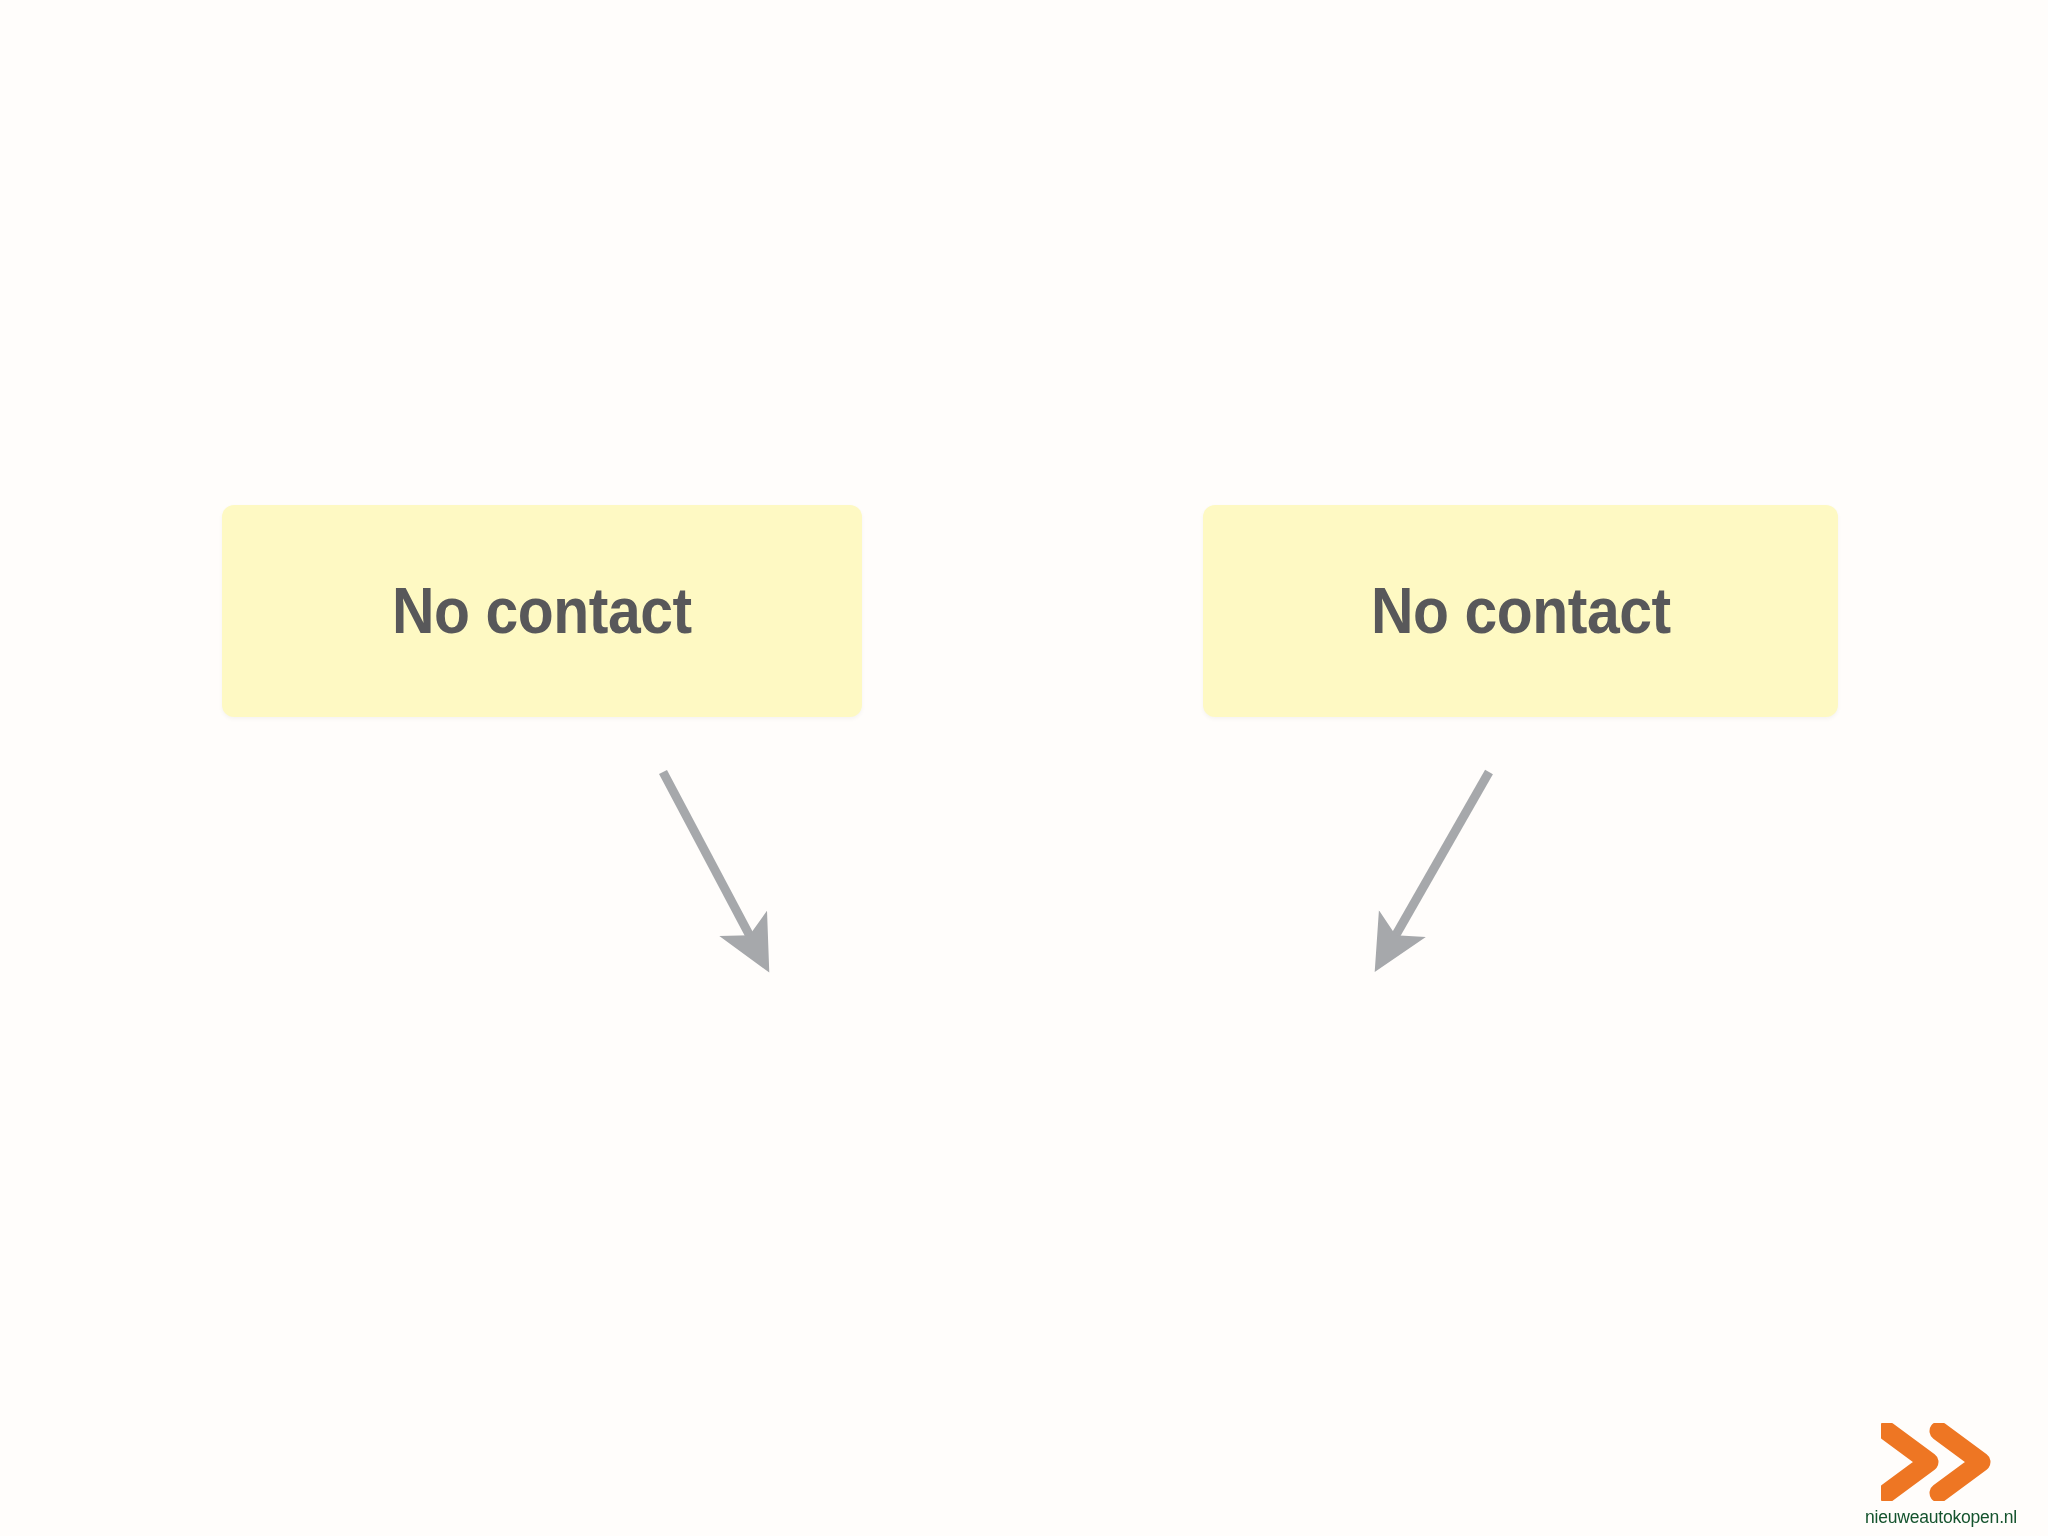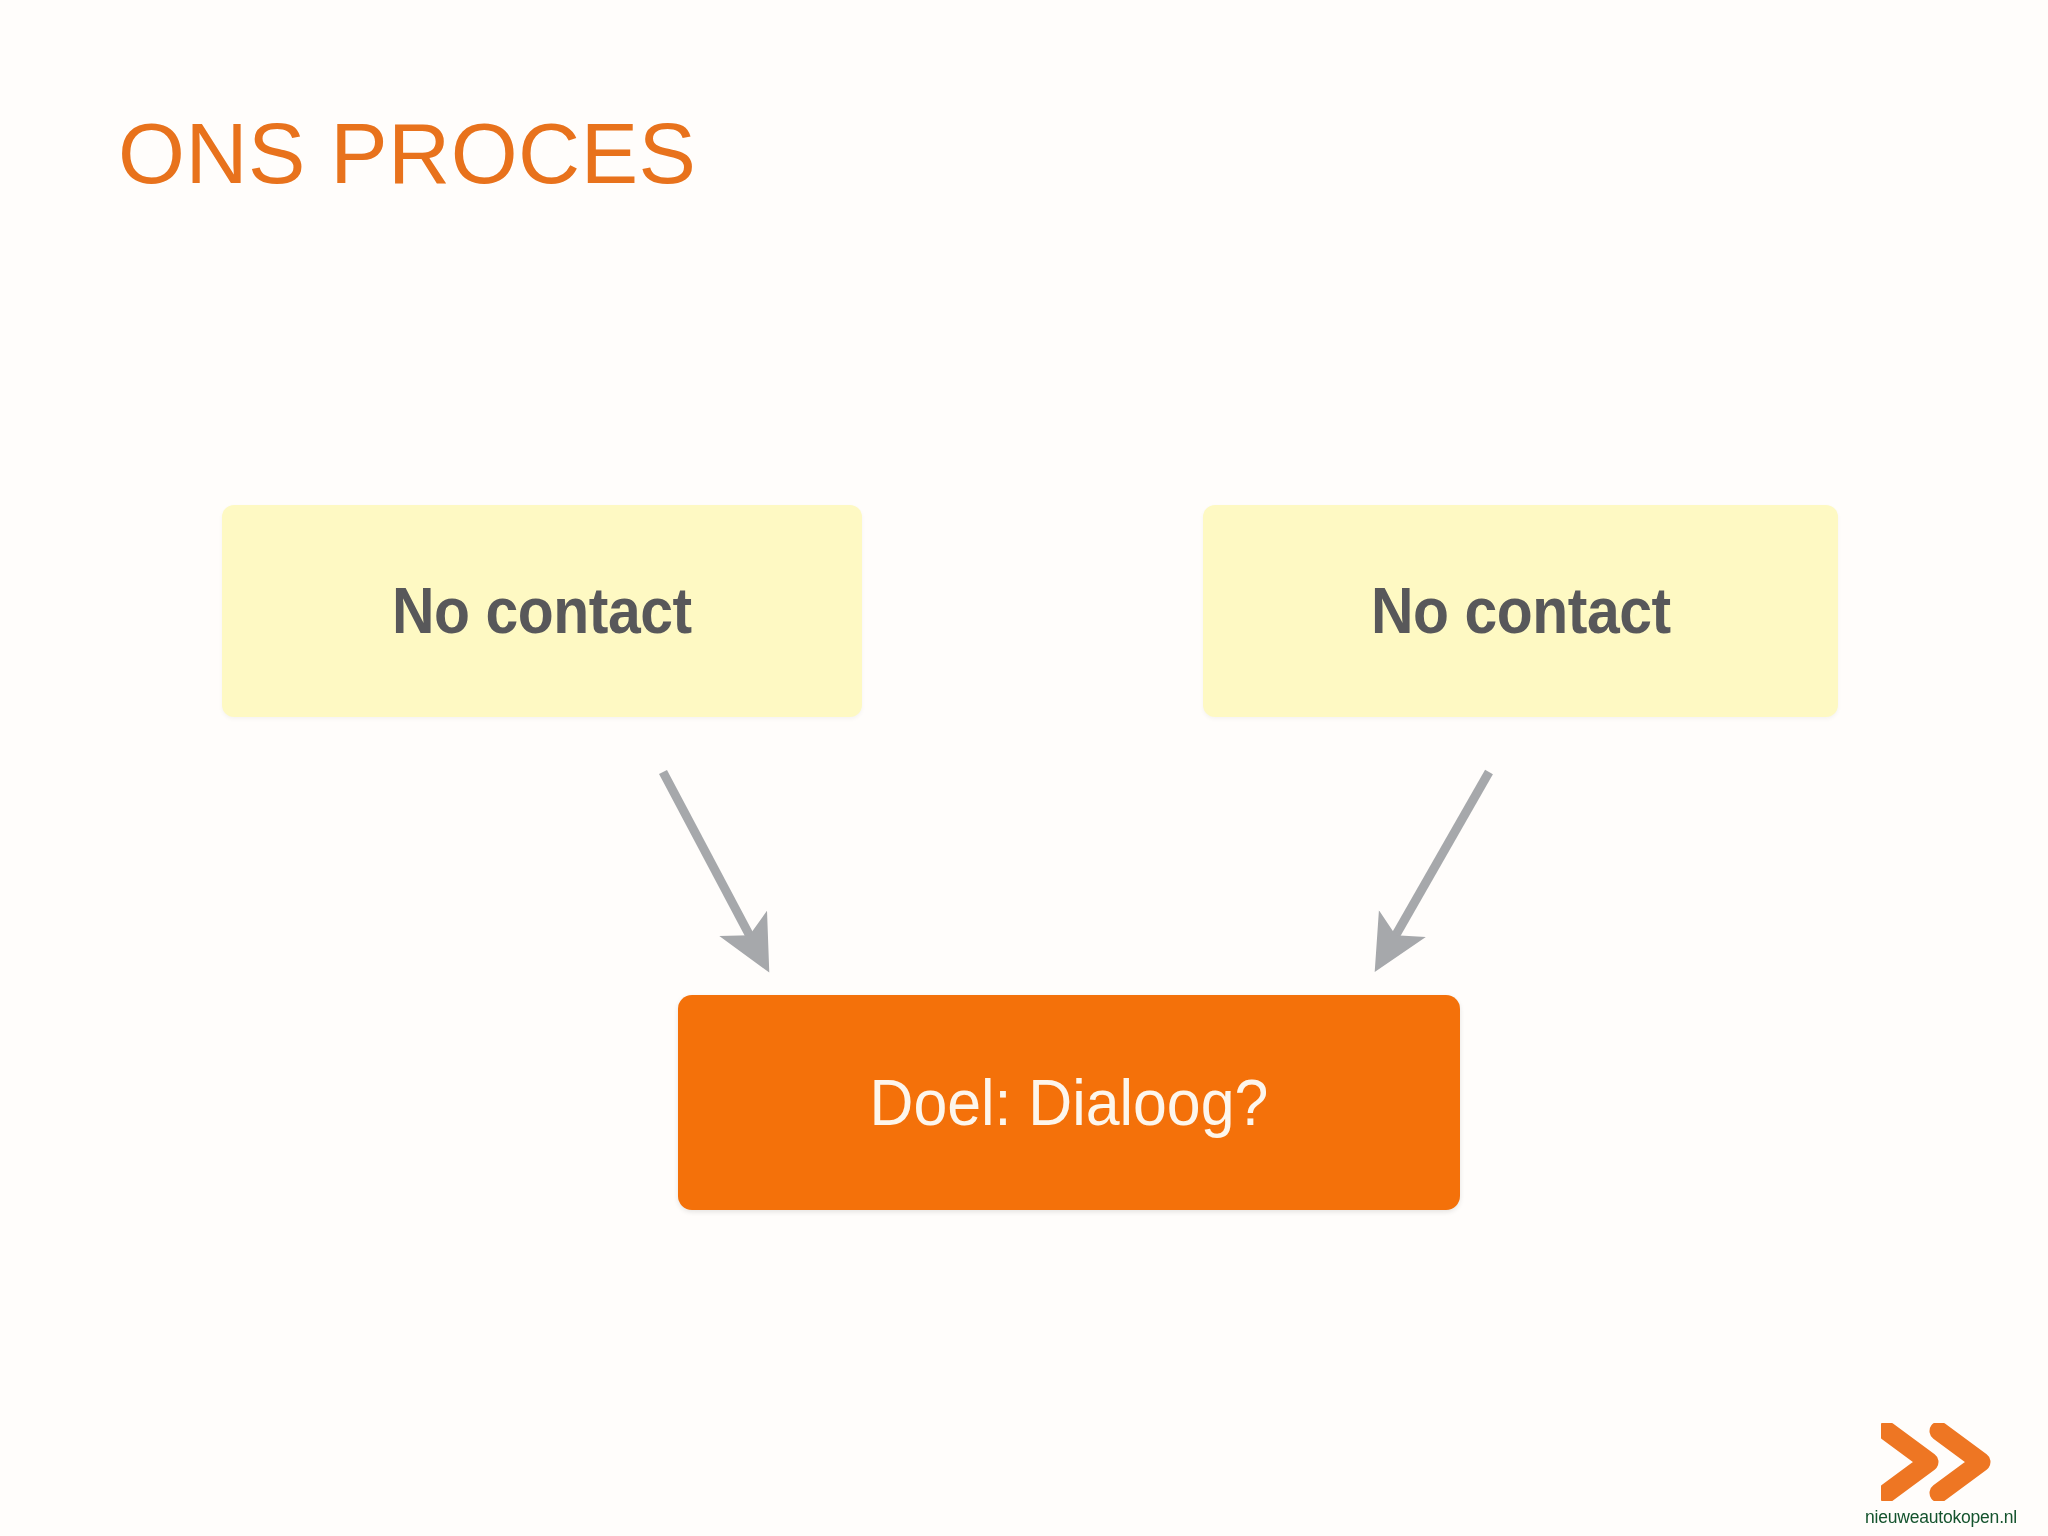--- a/index.html
+++ b/index.html
@@ -110,21 +110,20 @@
     letter-spacing: -0.2px;
     font-family: "Liberation Sans", sans-serif;
     white-space: nowrap;
   }
 </style>
 </head>
 <body>
 
 <div class="slide">
 
-  <div class="slide-title">ONS PROCES</div>
 
   <svg class="arrow-layer" width="2048" height="1536" viewBox="0 0 2048 1536" xmlns="http://www.w3.org/2000/svg">
     <defs>
       <marker id="arrowhead-gray" markerWidth="7" markerHeight="7" refX="2.1" refY="3" orient="auto" markerUnits="strokeWidth">
         <path d="M0,0 L6.2,3 L0,6 L1.5,3 Z" fill="#A6A8AB"></path>
       </marker>
     </defs>
 
     <g>
       <line x1="663" y1="772" x2="752" y2="940" stroke="#A6A8AB" stroke-width="9" stroke-linecap="butt" marker-end="url(#arrowhead-gray)"></line>
@@ -136,23 +135,20 @@
   </svg>
 
   <div id="node-left" class="node node-gray">
     <span class="node-label">No contact</span>
   </div>
 
   <div id="node-right" class="node node-gray">
     <span class="node-label">No contact</span>
   </div>
 
-  <div id="node-goal" class="node node-orange">
-    <span class="node-label">Doel: Dialoog?</span>
-  </div>
 
   <div class="logo">
     <svg class="logo-mark" viewBox="0 0 120 78" xmlns="http://www.w3.org/2000/svg">
       <path d="M6 8 L48 39 L6 70" fill="none" stroke="#EE7623" stroke-width="19" stroke-linecap="round" stroke-linejoin="round"></path>
       <path d="M58 8 L100 39 L58 70" fill="none" stroke="#EE7623" stroke-width="19" stroke-linecap="round" stroke-linejoin="round"></path>
     </svg>
     <span class="logo-text">nieuweautokopen.nl</span>
   </div>
 
 </div>

